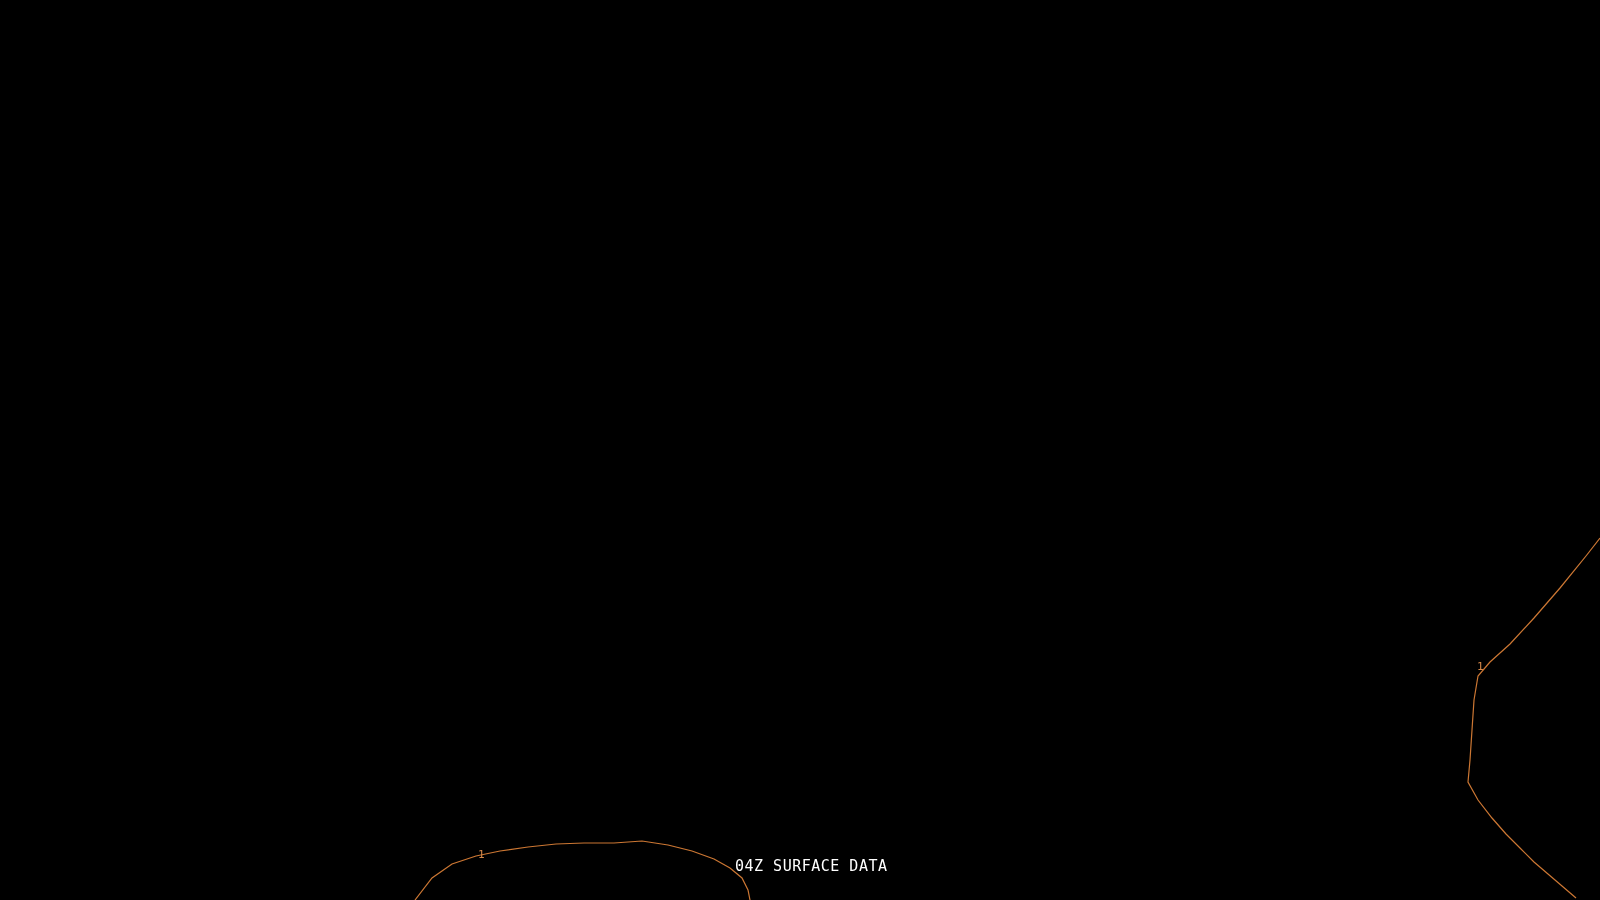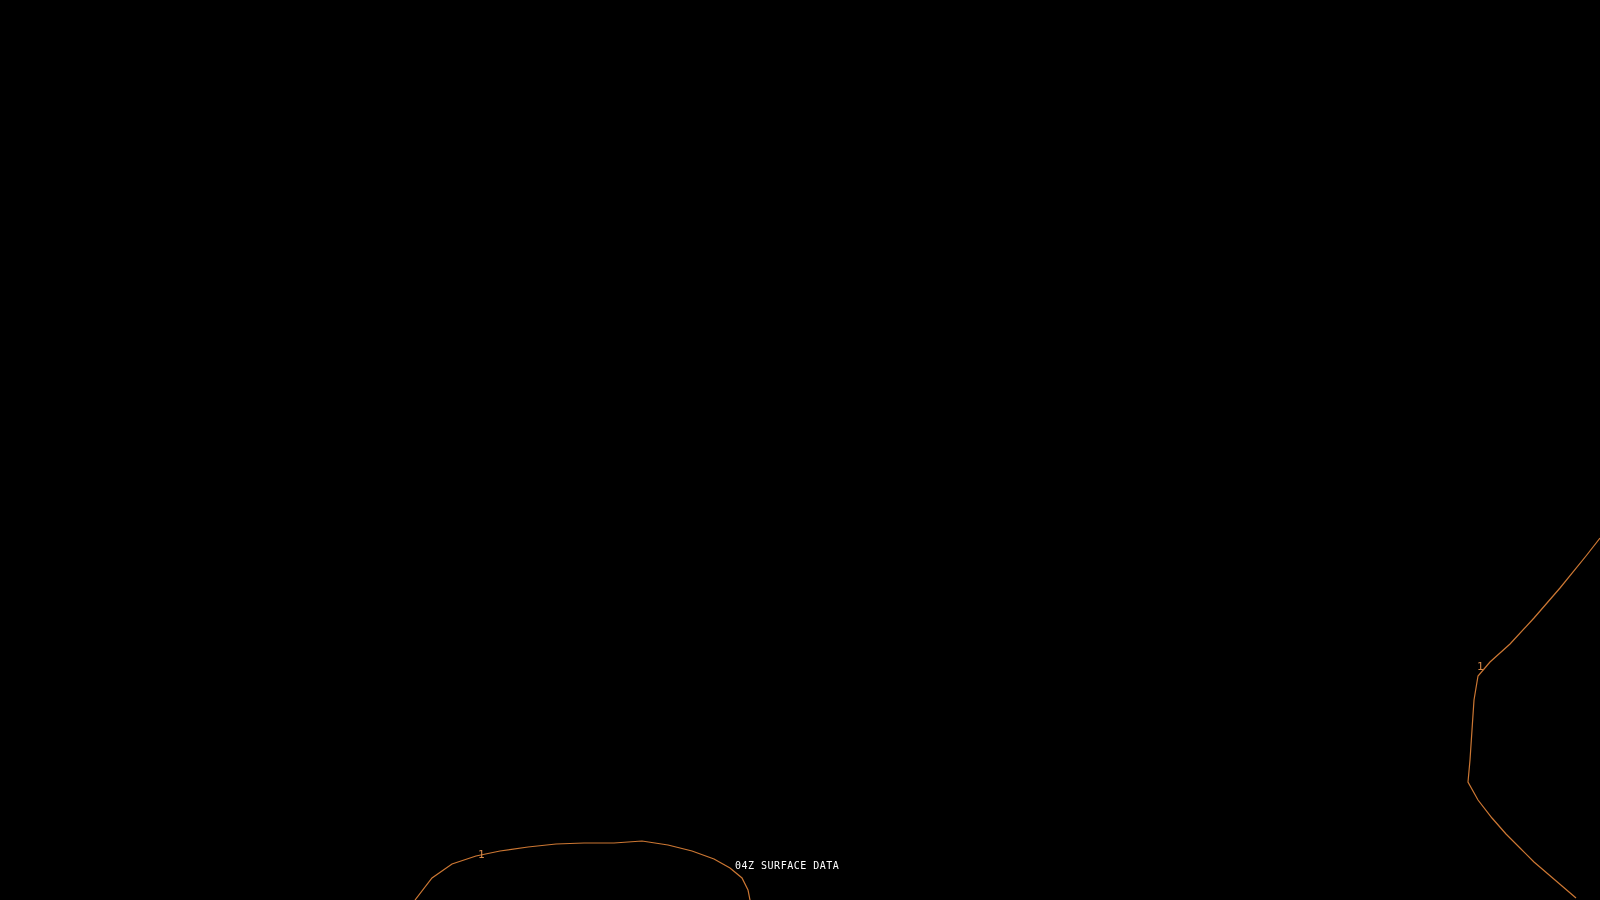--- a/index.html
+++ b/index.html
@@ -28,21 +28,21 @@
     font-family: "DejaVu Sans Mono", monospace;
     font-size: 11px;
     line-height: 11px;
     letter-spacing: 0px;
     white-space: nowrap;
   }
   .map-caption {
     position: absolute;
     color: #ffffff;
     font-family: "DejaVu Sans Mono", monospace;
-    font-size: 10px;
+    font-size: 15px;
     line-height: 12px;
     letter-spacing: 0.5px;
     white-space: nowrap;
   }
 </style>
 </head>
 <body>
 
 <div id="app">
 

